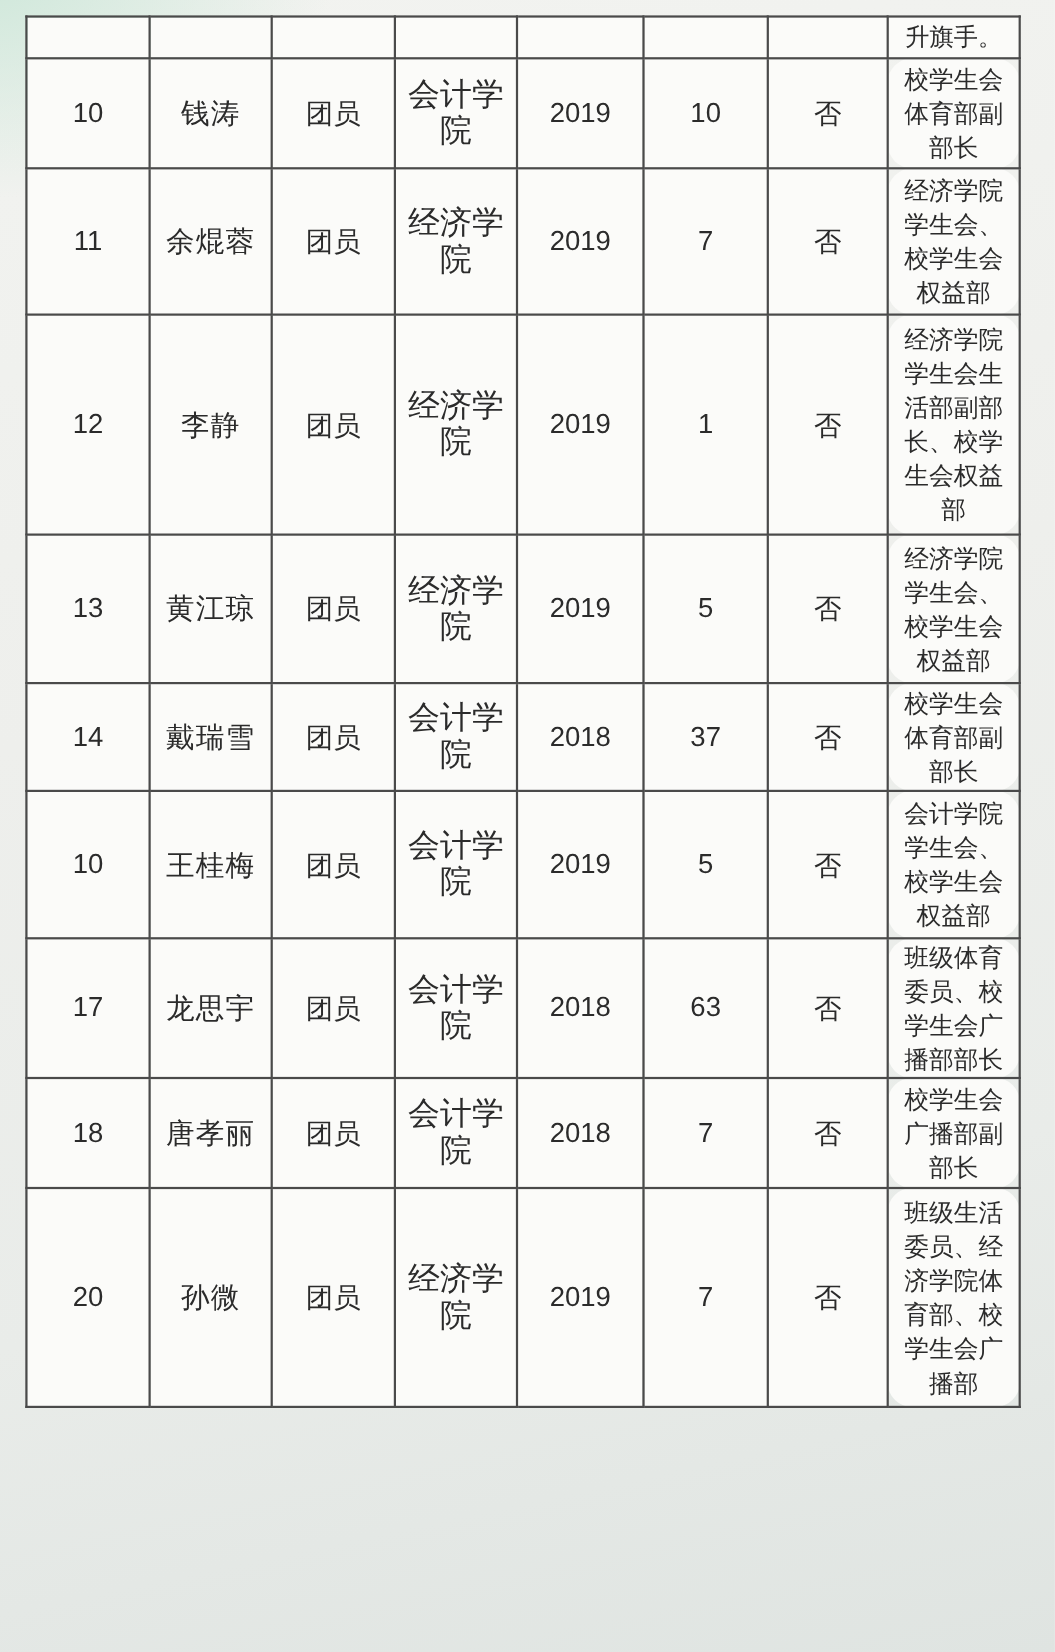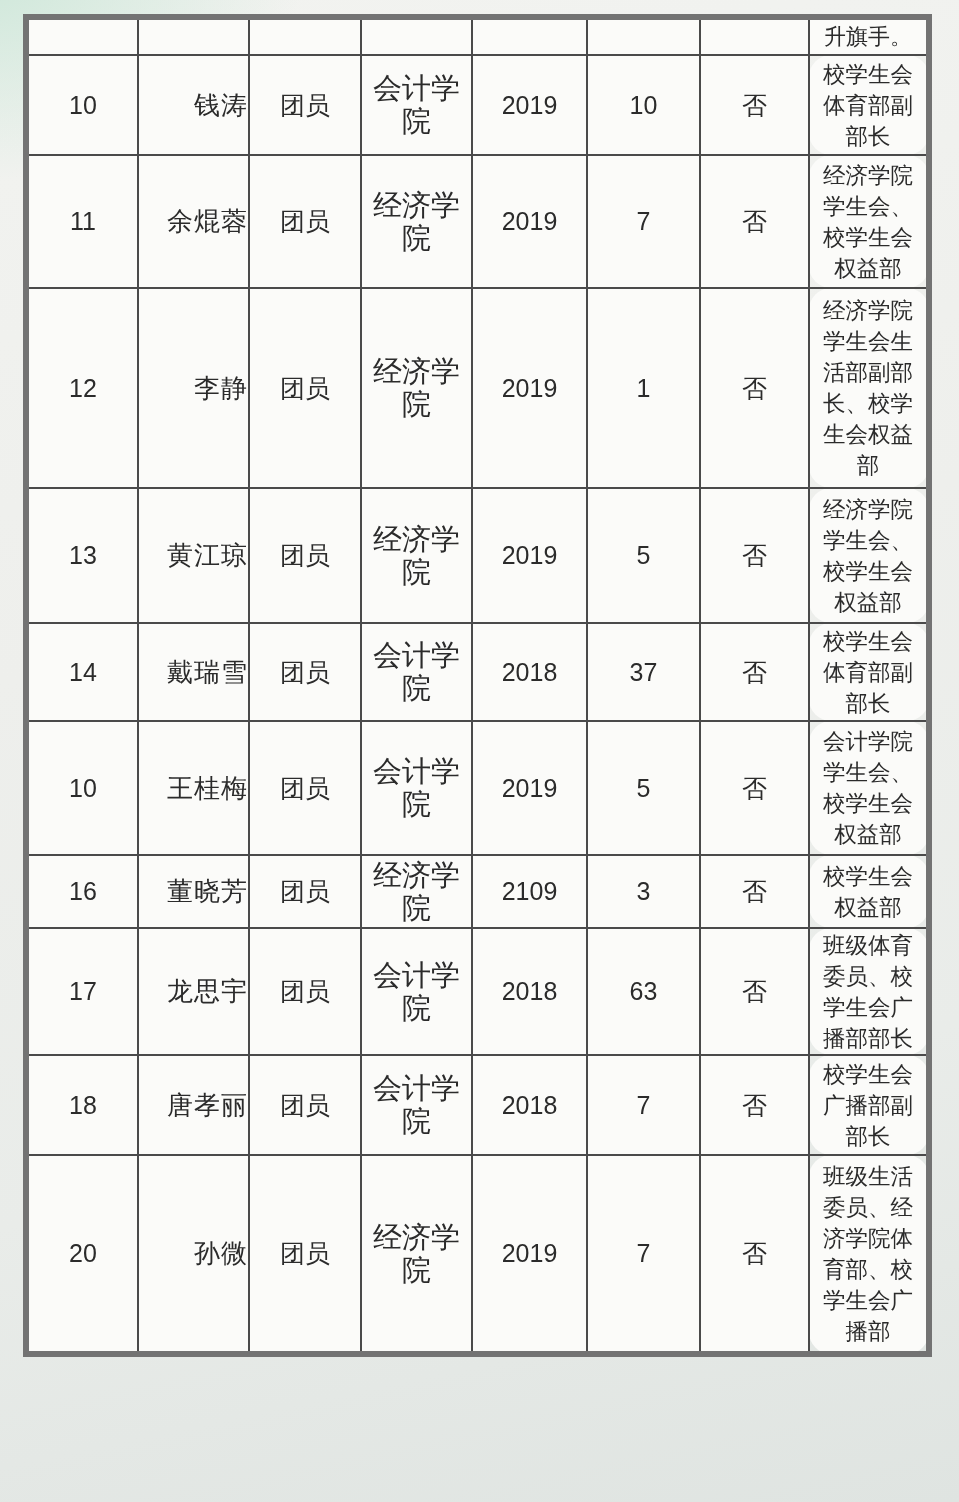--- a/index.html
+++ b/index.html
@@ -7,35 +7,35 @@
     width:959px;height:1502px;overflow:hidden;position:relative;
     background:
       radial-gradient(520px 340px at -2% -2%, #cde7d9 0%, rgba(205,231,217,0) 62%),
       linear-gradient(168deg, #f2f3f0 0%, #eeefec 40%, #e9ece9 72%, #dfe4e1 100%);
     font-family:"Liberation Sans","DejaVu Sans",sans-serif;
     color:#2b2b2b;
   }
   .photo{position:absolute;left:23px;top:14px;}
   table.roster{
     border-collapse:collapse;table-layout:fixed;width:903px;
-    border:6px solid #737373;
+    border:2px solid #737373;
     filter:blur(.3px);
   }
   td{
     border:2px solid #4a4a4a;background:#fbfbf9;
     text-align:center;vertical-align:middle;padding:0;
     overflow:hidden;
   }
   
   .h38{height:38px}.h100{height:100px}.h133{height:133px}.h200{height:200px}
   .h135{height:135px}.h98{height:98px}.h134{height:134px}.h73{height:73px}
   .h127{height:127px}.h68{height:68px}.h199{height:199px}.h66{height:66px}
   
   .c-std{font-size:25px;}
-  .c-name{font-size:26px;letter-spacing:1px;text-align:right;}
+  .c-name{font-size:26px;letter-spacing:1px;}
   .c-college{font-size:29px;white-space:pre-line;line-height:33px;}
   .c-pos{font-size:22.5px;white-space:pre-line;line-height:31px;border-radius:22px;}
   .c-carry{font-size:22px;}
 </style>
 </head>
 <body>
 
 <div class="photo">
   <table class="roster">
     <colgroup>
@@ -144,32 +144,20 @@
 院</td>
       <td class="c-std">2019</td>
       <td class="c-std">5</td>
       <td class="c-std">否</td>
       <td class="c-pos">会计学院
 学生会、
 校学生会
 权益部</td>
     </tr>
 
-    <tr class="h73">
-      <td class="c-std">16</td>
-      <td class="c-name">董晓芳</td>
-      <td class="c-std">团员</td>
-      <td class="c-college">经济学
-院</td>
-      <td class="c-std">2109</td>
-      <td class="c-std">3</td>
-      <td class="c-std">否</td>
-      <td class="c-pos">校学生会
-权益部</td>
-    </tr>
 
     <tr class="h127">
       <td class="c-std">17</td>
       <td class="c-name">龙思宇</td>
       <td class="c-std">团员</td>
       <td class="c-college">会计学
 院</td>
       <td class="c-std">2018</td>
       <td class="c-std">63</td>
       <td class="c-std">否</td>

